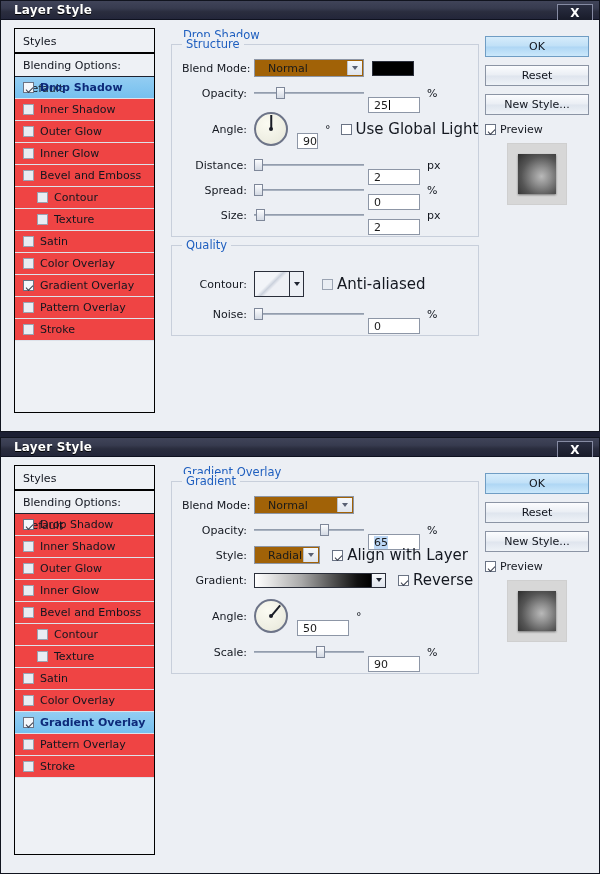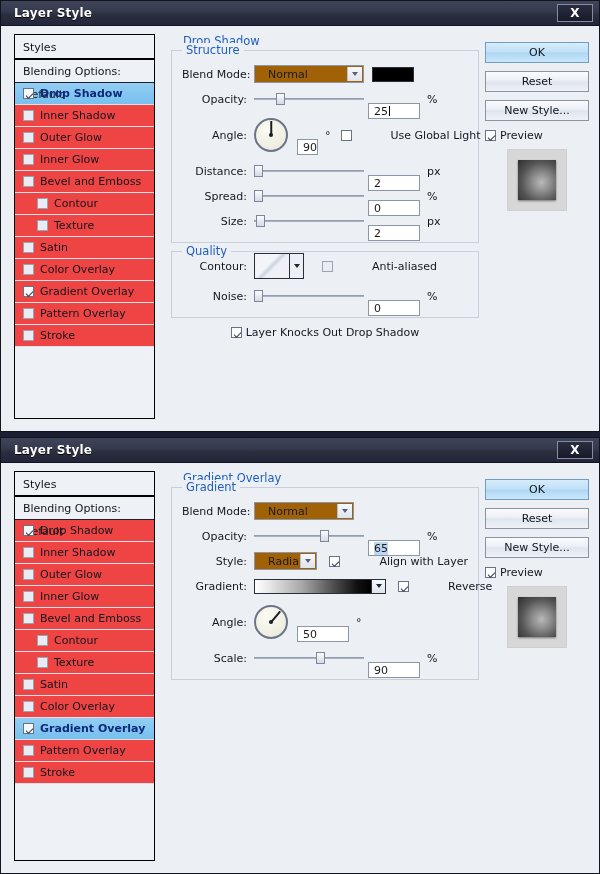--- a/index.html
+++ b/index.html
@@ -20,21 +20,21 @@
     width: 600px;
     background: #eceff4;
     border: 1px solid #11141f;
     overflow: hidden;
   }
   #dialog-1 { top: 0; height: 432px; }
   #dialog-2 { top: 437px; height: 437px; }
 
   .titlebar {
     position: relative;
-    height: 25px;
+    height: 19px;
     background: linear-gradient(to bottom, #404459 0%, #373b4f 40%, #2a2d3e 60%, #23263a 100%);
     border-bottom: 1px solid #0f1220;
     display: flex;
     align-items: center;
   }
   .titlebar-text {
     color: #ffffff;
     font-weight: bold;
     font-size: 12px;
     padding-left: 13px;
@@ -283,26 +283,25 @@
     left: 50%; top: 50%;
     width: 4px; height: 4px;
     margin: -2px 0 0 -2px;
     background: #1a1d26;
     border-radius: 50%;
   }
 
   .inline-check {
     display: flex;
     align-items: center;
-    font-size: 11px;
+    font-size: 15px;
     color: #141820;
     margin-left: 10px;
     white-space: nowrap;
     cursor: pointer;
-    gap: 35px;
   }
   .inline-check .cb { margin-right: 4px; }
 
   
   .contour-swatch {
     width: 36px; height: 26px;
     border: 1px solid #2a2e3a;
     background: linear-gradient(135deg,#f2f4f8 0%, #f2f4f8 42%, #ccd2dd 50%, #eef0f5 58%, #eef0f5 100%);
     position: relative;
     cursor: pointer;
@@ -538,21 +537,21 @@
           <div class="field-label">Size:</div>
           <div class="slider" style="width:110px">
             <div class="track"></div>
             <div class="thumb" style="left:2px"></div>
           </div>
           <div class="numbox">2</div>
           <div class="unit">px</div>
         </div>
       </div>
 
-      <div class="groupbox" style="padding-top:0">
+      <div class="groupbox" style="padding-top:24px">
         <div class="group-legend">Quality</div>
 
         <div class="field-row" style="height:28px">
           <div class="field-label">Contour:</div>
           <div class="contour-combo">
             <div class="contour-swatch"></div>
             <div class="contour-arrow"></div>
           </div>
           <div class="inline-check" style="margin-left:18px">
             <span class="cb"></span>
@@ -564,24 +563,20 @@
           <div class="field-label">Noise:</div>
           <div class="slider" style="width:110px">
             <div class="track"></div>
             <div class="thumb" style="left:0px"></div>
           </div>
           <div class="numbox">0</div>
           <div class="unit">%</div>
         </div>
       </div>
 
-      <div class="center-check">
-        <span class="cb plain on"></span>
-        <span>Layer Knocks Out Drop Shadow</span>
-      </div>
     </div>
 
     <div class="right-pane">
       <div class="btn primary">OK</div>
       <div class="btn">Reset</div>
       <div class="btn">New Style...</div>
       <div class="preview-row">
         <span class="cb plain on"></span>
         <span>Preview</span>
       </div>

